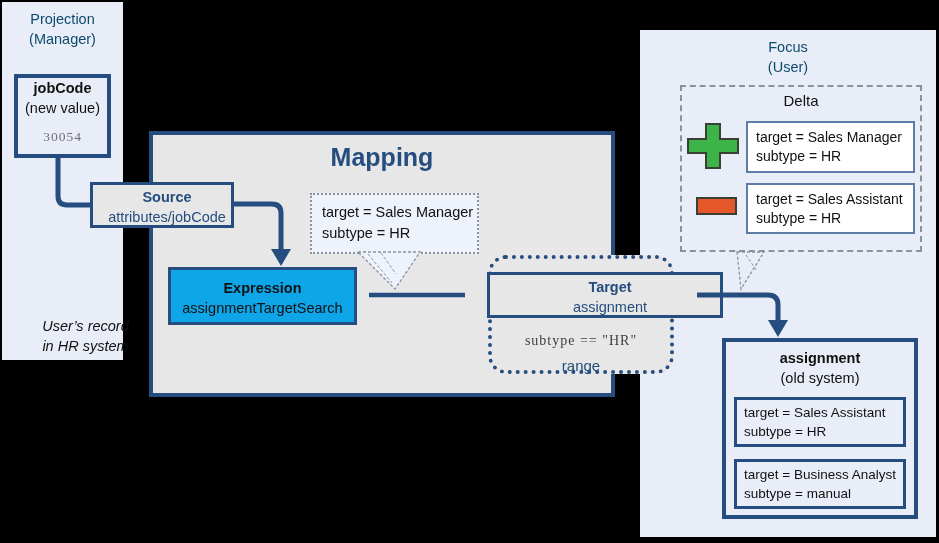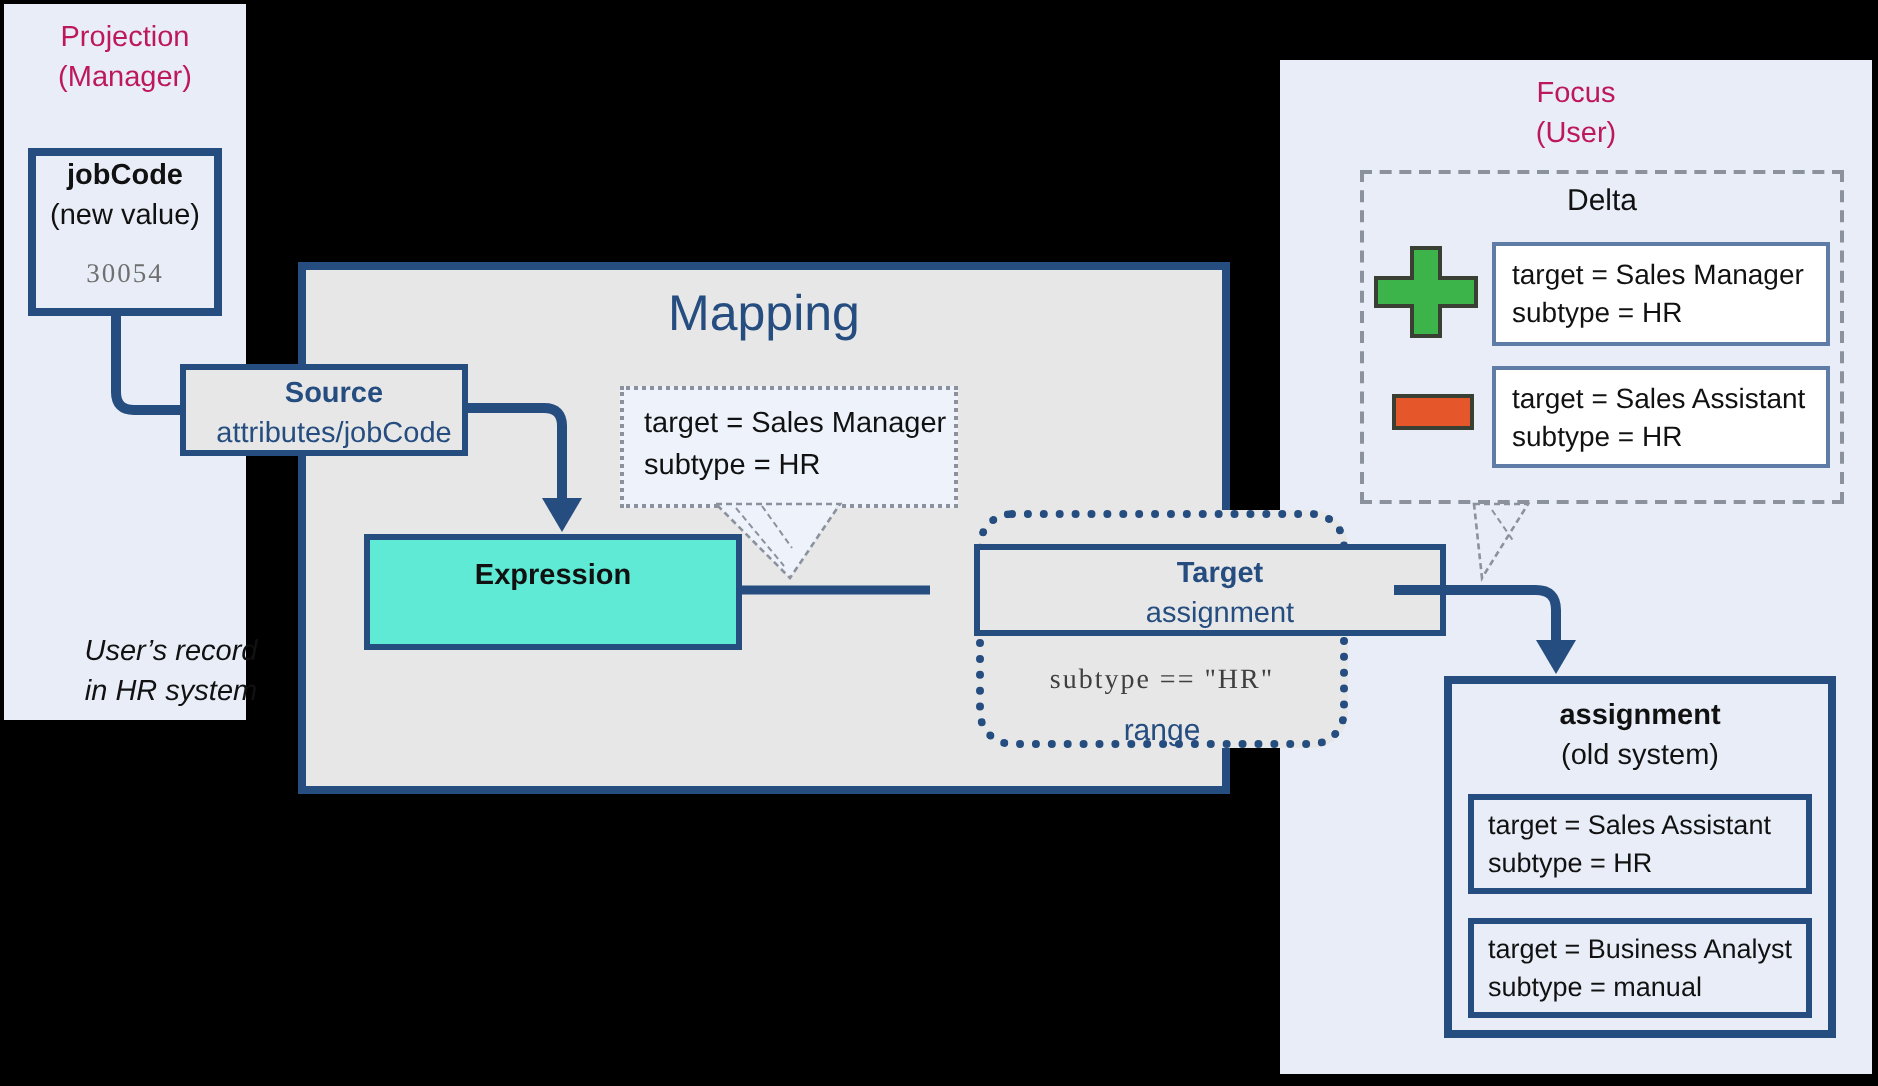--- a/index.html
+++ b/index.html
@@ -2,54 +2,54 @@
 <html style="--navy: #254d7f; --panel_blue: #e8edf7; --panel_gray: #e7e7e7; --bubble: #edf2fb; --slate: #5f7ca6; --dash_gray: #8b929d; --mono_gray: #6f6f6f; --green: #3cb44a; --red: #e5572b; --icon_border: #3a3f34;"><head>
 <meta charset="utf-8">
 <style>
   html,body{margin:0;padding:0;background:#000;}
   .stage{
     position:relative;width:939px;height:543px;background:#000;overflow:hidden;
     font-family:"Liberation Sans",sans-serif;color:#111;
   }
   .abs{position:absolute;box-sizing:border-box;}
   .panel{position:absolute;box-sizing:border-box;background:var(--panel_blue,#e8edf7);}
-  .panel-title{padding-top:8px;text-align:center;font-size:14.5px;line-height:1.35;color:#be185d;}
+  .panel-title{padding-top:8px;text-align:center;font-size:14.5px;line-height:1.35;color:#0c4a6e;}
   .b{font-weight:bold;}
   .navy{color:var(--navy,#254d7f);}
   .mono{font-family:Liberation Serif, serif;}
   .box{position:absolute;box-sizing:border-box;border:3px solid var(--navy,#254d7f);text-align:center;font-size:14.5px;line-height:1.4;}
   .gray-fill{background:var(--panel_gray,#e7e7e7);padding-left:10px;}
   
   #projection{left:2px;top:2px;width:121px;height:358px;}
   #jobcode-box{left:12px;top:72px;width:97px;height:84px;border-width:4px;padding-top:1px;background:var(--panel_blue,#e8edf7);}
   #jobcode-value{margin-top:10px;font-size:13.5px;letter-spacing:1px;color:var(--mono_gray,#6f6f6f);}
   #projection-footnote{left:0;top:314px;width:100%;text-align:center;font-style:italic;font-size:14.5px;line-height:1.38;margin-left:23px;}
   
   #mapping{left:149px;top:131px;width:466px;height:266px;background:var(--panel_gray,#e7e7e7);border:4px solid var(--navy,#254d7f);}
-  #mapping-title{margin-top:8px;text-align:center;font-size:25px;font-weight:normal;color:var(--navy,#254d7f);}
+  #mapping-title{margin-top:8px;text-align:center;font-size:25px;font-weight:bold;color:var(--navy,#254d7f);}
   
   #focus{left:640px;top:30px;width:296px;height:507px;}
   #delta-box{left:40px;top:55px;width:242px;height:167px;border:2px dashed var(--dash_gray,#8b929d);}
   #delta-title{margin-top:5px;text-align:center;font-size:15px;}
   .delta-icon{position:absolute;}
   .vbox{position:absolute;box-sizing:border-box;background:#fff;border:2px solid var(--slate,#5f7ca6);
         text-align:left;font-size:14px;line-height:1.38;padding:5px 0 0 8px;white-space:nowrap;}
   #delta-vbox-add{left:64px;top:34px;width:169px;height:52px;}
   #delta-vbox-remove{left:64px;top:96px;width:169px;height:51px;}
   #assignment-box{left:82px;top:308px;width:196px;height:181px;border:4px solid var(--navy,#254d7f);text-align:center;padding-top:7px;font-size:14.5px;line-height:1.35;}
   .old-vbox{box-sizing:border-box;margin:9px auto 0;width:172px;height:50px;border:3px solid var(--navy,#254d7f);
             text-align:left;font-size:13.5px;line-height:1.4;padding:4px 0 0 7px;white-space:nowrap;}
   .old-vbox.second{margin-top:12px;}
   
   #source-box{left:90px;top:182px;width:144px;height:46px;padding-top:2px;}
   #range-box{left:488px;top:255px;width:186px;height:119px;border:4px dotted var(--navy,#254d7f);border-radius:18px;}
   #range-condition{position:absolute;left:0;top:74px;width:100%;text-align:center;font-size:14px;letter-spacing:1px;color:#3f3f3f;}
   #range-label{position:absolute;left:0;top:98px;width:100%;text-align:center;font-size:15px;}
   #target-box{left:463px;top:272px;width:236px;height:46px;padding-top:2px;margin-left:24px;}
-  #expression-box{left:182px;top:267px;width:189px;height:58px;background:#5eead4;padding-top:8px;}
+  #expression-box{left:168px;top:267px;width:189px;height:58px;background:#0ea5e9;padding-top:8px;}
   #speech-bubble{left:310px;top:193px;width:169px;height:61px;border:2px dotted var(--dash_gray,#8b929d);
                  background:var(--bubble,#edf2fb);text-align:left;font-size:14.5px;line-height:1.42;padding:7px 0 0 10px;}
   #connectors{position:absolute;left:0;top:0;width:939px;height:543px;pointer-events:none;z-index:9;}
 </style>
 </head>
 <body>
 
 <div class="stage">
 
   <section class="panel" id="projection">
@@ -120,20 +120,21 @@
     <div class="navy" id="range-label">range</div>
   </div>
 
   <div class="box gray-fill" id="target-box">
     <div class="b navy">Target</div>
     <div class="navy">assignment</div>
   </div>
 
   <div class="box" id="expression-box">
     <div class="b">Expression</div>
+    <div>assignmentTargetSearch</div>
   </div>
 
   <div class="abs" id="speech-bubble">
     <div>target = Sales Manager</div>
     <div>subtype = HR</div>
   </div>
 
   <svg id="connectors">
 
     <g>

